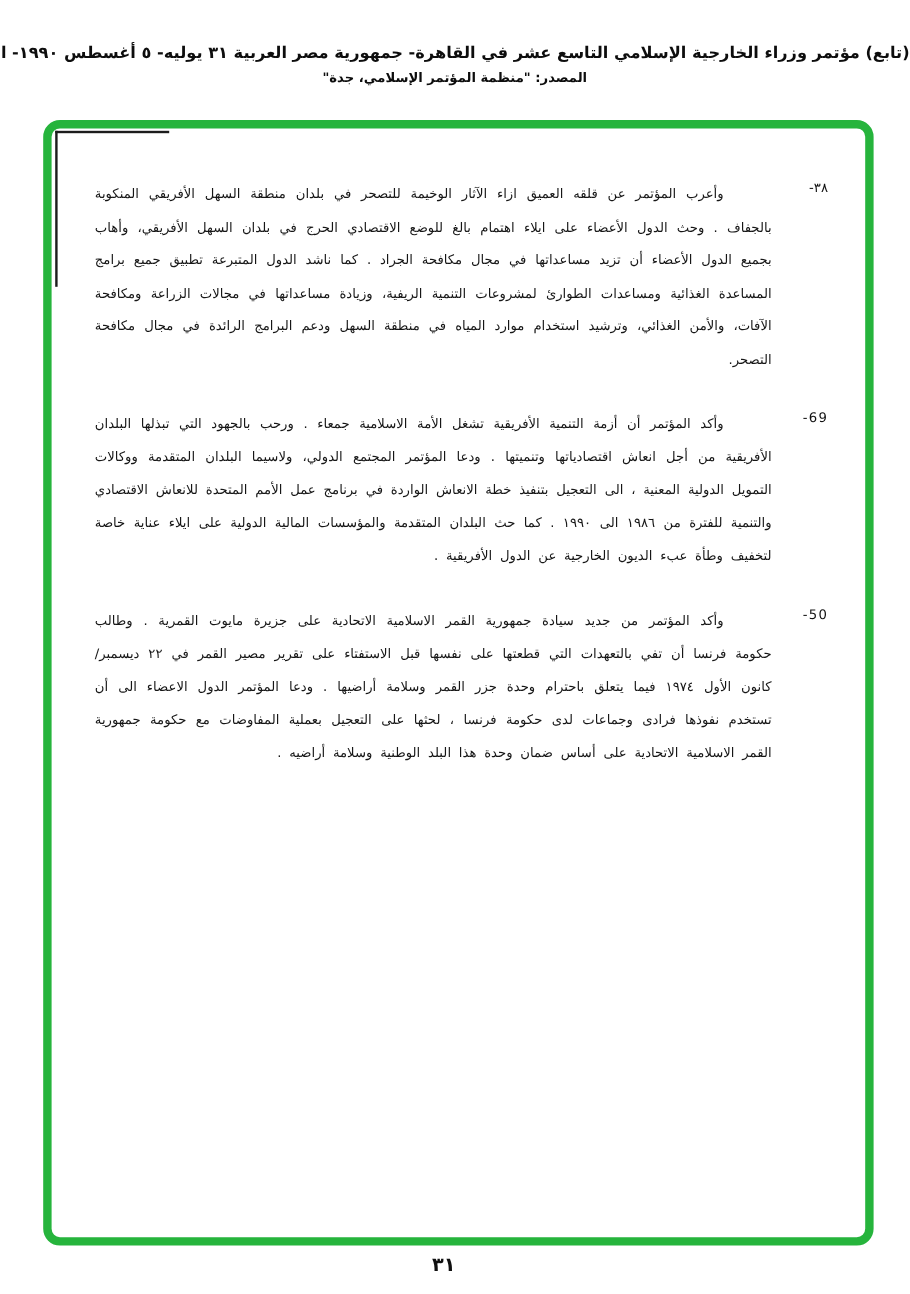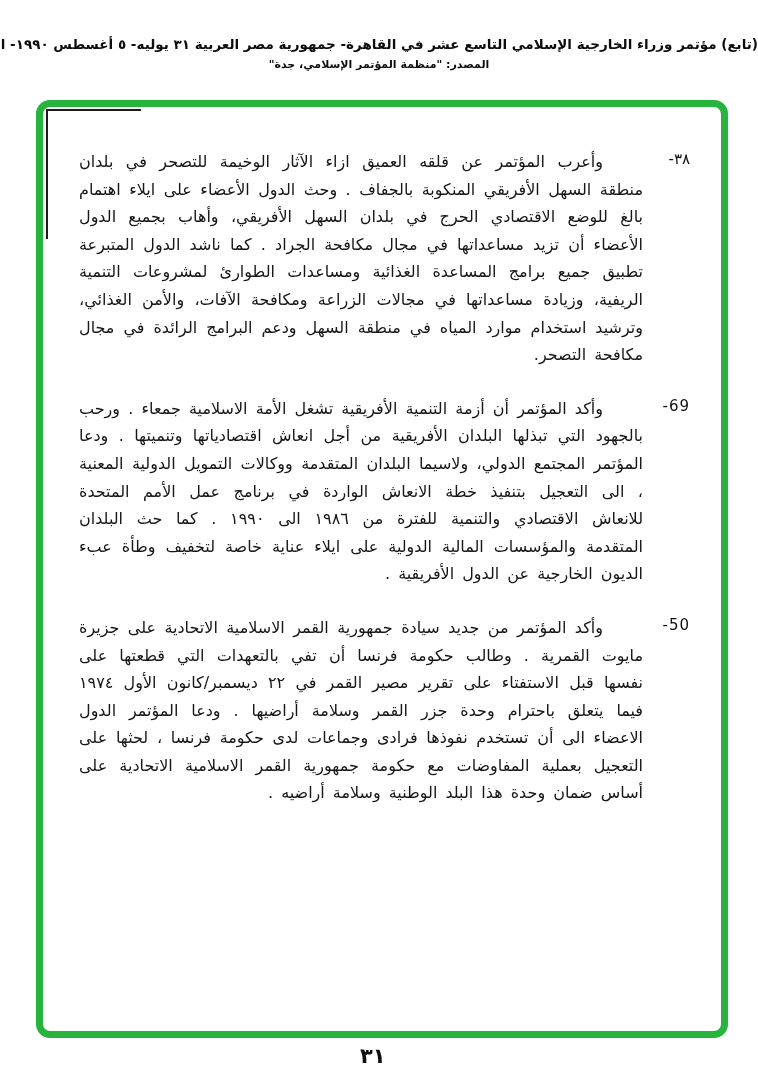--- a/index.html
+++ b/index.html
@@ -59,38 +59,38 @@
     direction:rtl;
   }
   .para{
     position:relative;
     margin-bottom:26px;
   }
   .para-num{
     position:absolute;
     right:-47px;top:2px;
     direction:ltr;
-    font-size:15px;
+    font-size:11px;
     letter-spacing:1px;
     color:#101010;
     white-space:nowrap;
   }
   .para-text{
-    font-size:16px;
+    font-size:11px;
     line-height:27.6px;
     text-align:justify;
     text-align-last:right;
     text-indent:40px;
     word-spacing:3px;
     color:#161616;
   }
   .page-number{
     position:absolute;
     left:360px;top:1044px;
-    font-size:21px;
+    font-size:16px;
     font-weight:bold;
     color:#101010;
     direction:rtl;
   }
 </style>
 </head>
 <body>
 
 <div class="header">
   <div class="header-line1">(تابع) مؤتمر وزراء الخارجية الإسلامي التاسع عشر في القاهرة- جمهورية مصر العربية ٣١ يوليه- ٥ أغسطس ١٩٩٠- البيان الختامي</div>

